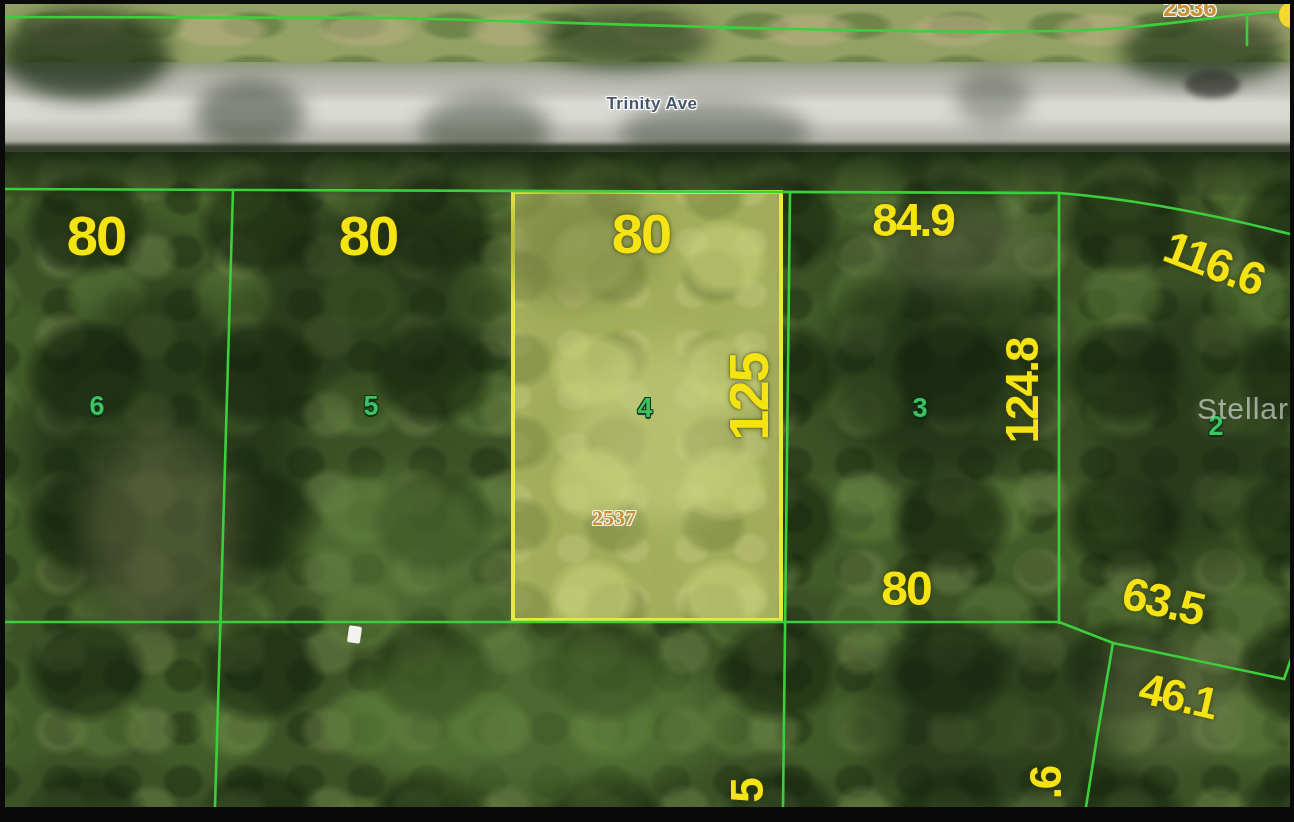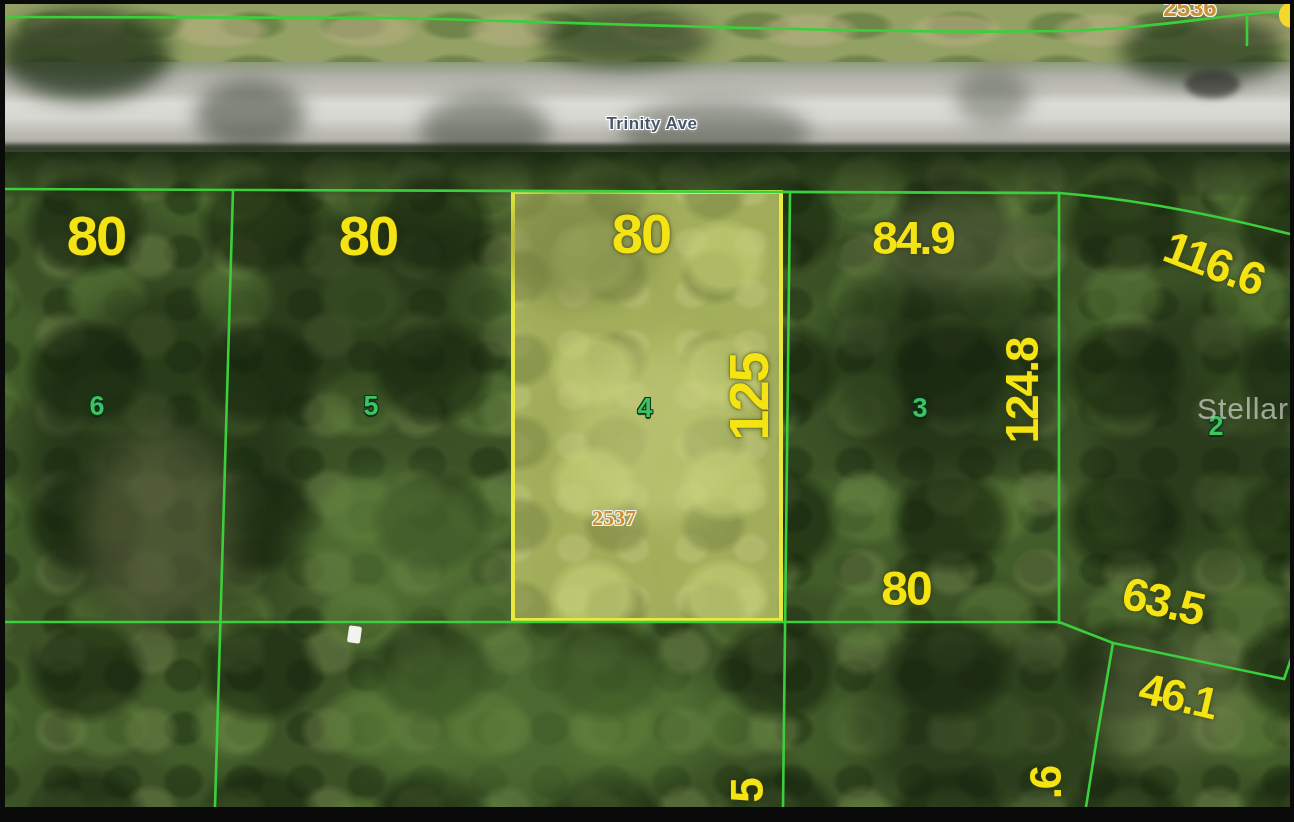--- a/index.html
+++ b/index.html
@@ -70,21 +70,20 @@
     font-weight:bold;font-size:27px;color:#40c261;
     text-shadow:-1px -1px 0 #0a351c,1px -1px 0 #0a351c,-1px 1px 0 #0a351c,1px 1px 0 #0a351c,0 2px 1px rgba(5,25,12,.8);
   }
   .parcel{
     font-weight:bold;color:#cb8f35;
     text-shadow:-1px -1px 0 #f3efe4,1px -1px 0 #f3efe4,-1px 1px 0 #f3efe4,1px 1px 0 #f3efe4,0 -1px 0 #f3efe4,0 1px 0 #f3efe4,-1px 0 0 #f3efe4,1px 0 0 #f3efe4;
   }
   .roadname{
     font-weight:bold;font-size:17px;color:#47566b;letter-spacing:.5px;
     text-shadow:-1px -1px 0 #fff,1px -1px 0 #fff,-1px 1px 0 #fff,1px 1px 0 #fff,0 0 4px #fff;
-    margin-top:20px;
   }
   .watermark{
     position:absolute;left:1197px;top:392px;font-size:30px;letter-spacing:1px;
     color:rgba(255,255,255,.55);font-weight:normal;
   }
   .marker-dot{position:absolute;left:1279px;top:2px;width:26px;height:26px;border-radius:50%;
     background:radial-gradient(circle at 40% 40%, #f3d92c 0 60%, #d8b31c 100%);}
   
   .frame{position:absolute;background:#0a0a0a;z-index:50;}
   .frame.t{left:0;top:0;width:1294px;height:4px;}
@@ -155,21 +154,21 @@
 
   <div class="lbl lotnum" style="left:97px;top:406px;">6</div>
   <div class="lbl lotnum" style="left:371px;top:406px;">5</div>
   <div class="lbl lotnum" style="left:645px;top:408px;">4</div>
   <div class="lbl lotnum" style="left:920px;top:408px;">3</div>
   <div class="lbl lotnum" style="left:1216px;top:426px;">2</div>
 
   <div class="lbl dim f56" style="left:96px;top:236px;">80</div>
   <div class="lbl dim f56" style="left:368px;top:236px;">80</div>
   <div class="lbl dim f56" style="left:641px;top:234px;">80</div>
-  <div class="lbl dim f46" style="left:913px;top:238px;">84.9</div>
+  <div class="lbl dim f46" style="left:913px;top:220px;">84.9</div>
   <div class="lbl dim f46" style="left:1214px;top:263px;transform:translate(-50%,-50%) rotate(21deg);">116.6</div>
   <div class="lbl dim f56 rot-ccw" style="left:749px;top:397px;">125</div>
   <div class="lbl dim f46 rot-ccw" style="left:1022px;top:391px;">124.8</div>
   <div class="lbl dim f48" style="left:906px;top:589px;">80</div>
   <div class="lbl dim f46" style="left:1163px;top:601px;transform:translate(-50%,-50%) rotate(13deg);">63.5</div>
   <div class="lbl dim f44" style="left:1178px;top:696px;transform:translate(-50%,-50%) rotate(13deg);">46.1</div>
   <div class="lbl dim f46 rot-ccw" style="left:747px;top:791px;">5</div>
   <div class="lbl dim f44 rot-ccw" style="left:1046px;top:783px;">.6</div>
 
   <div class="watermark">StellarMLS</div>

